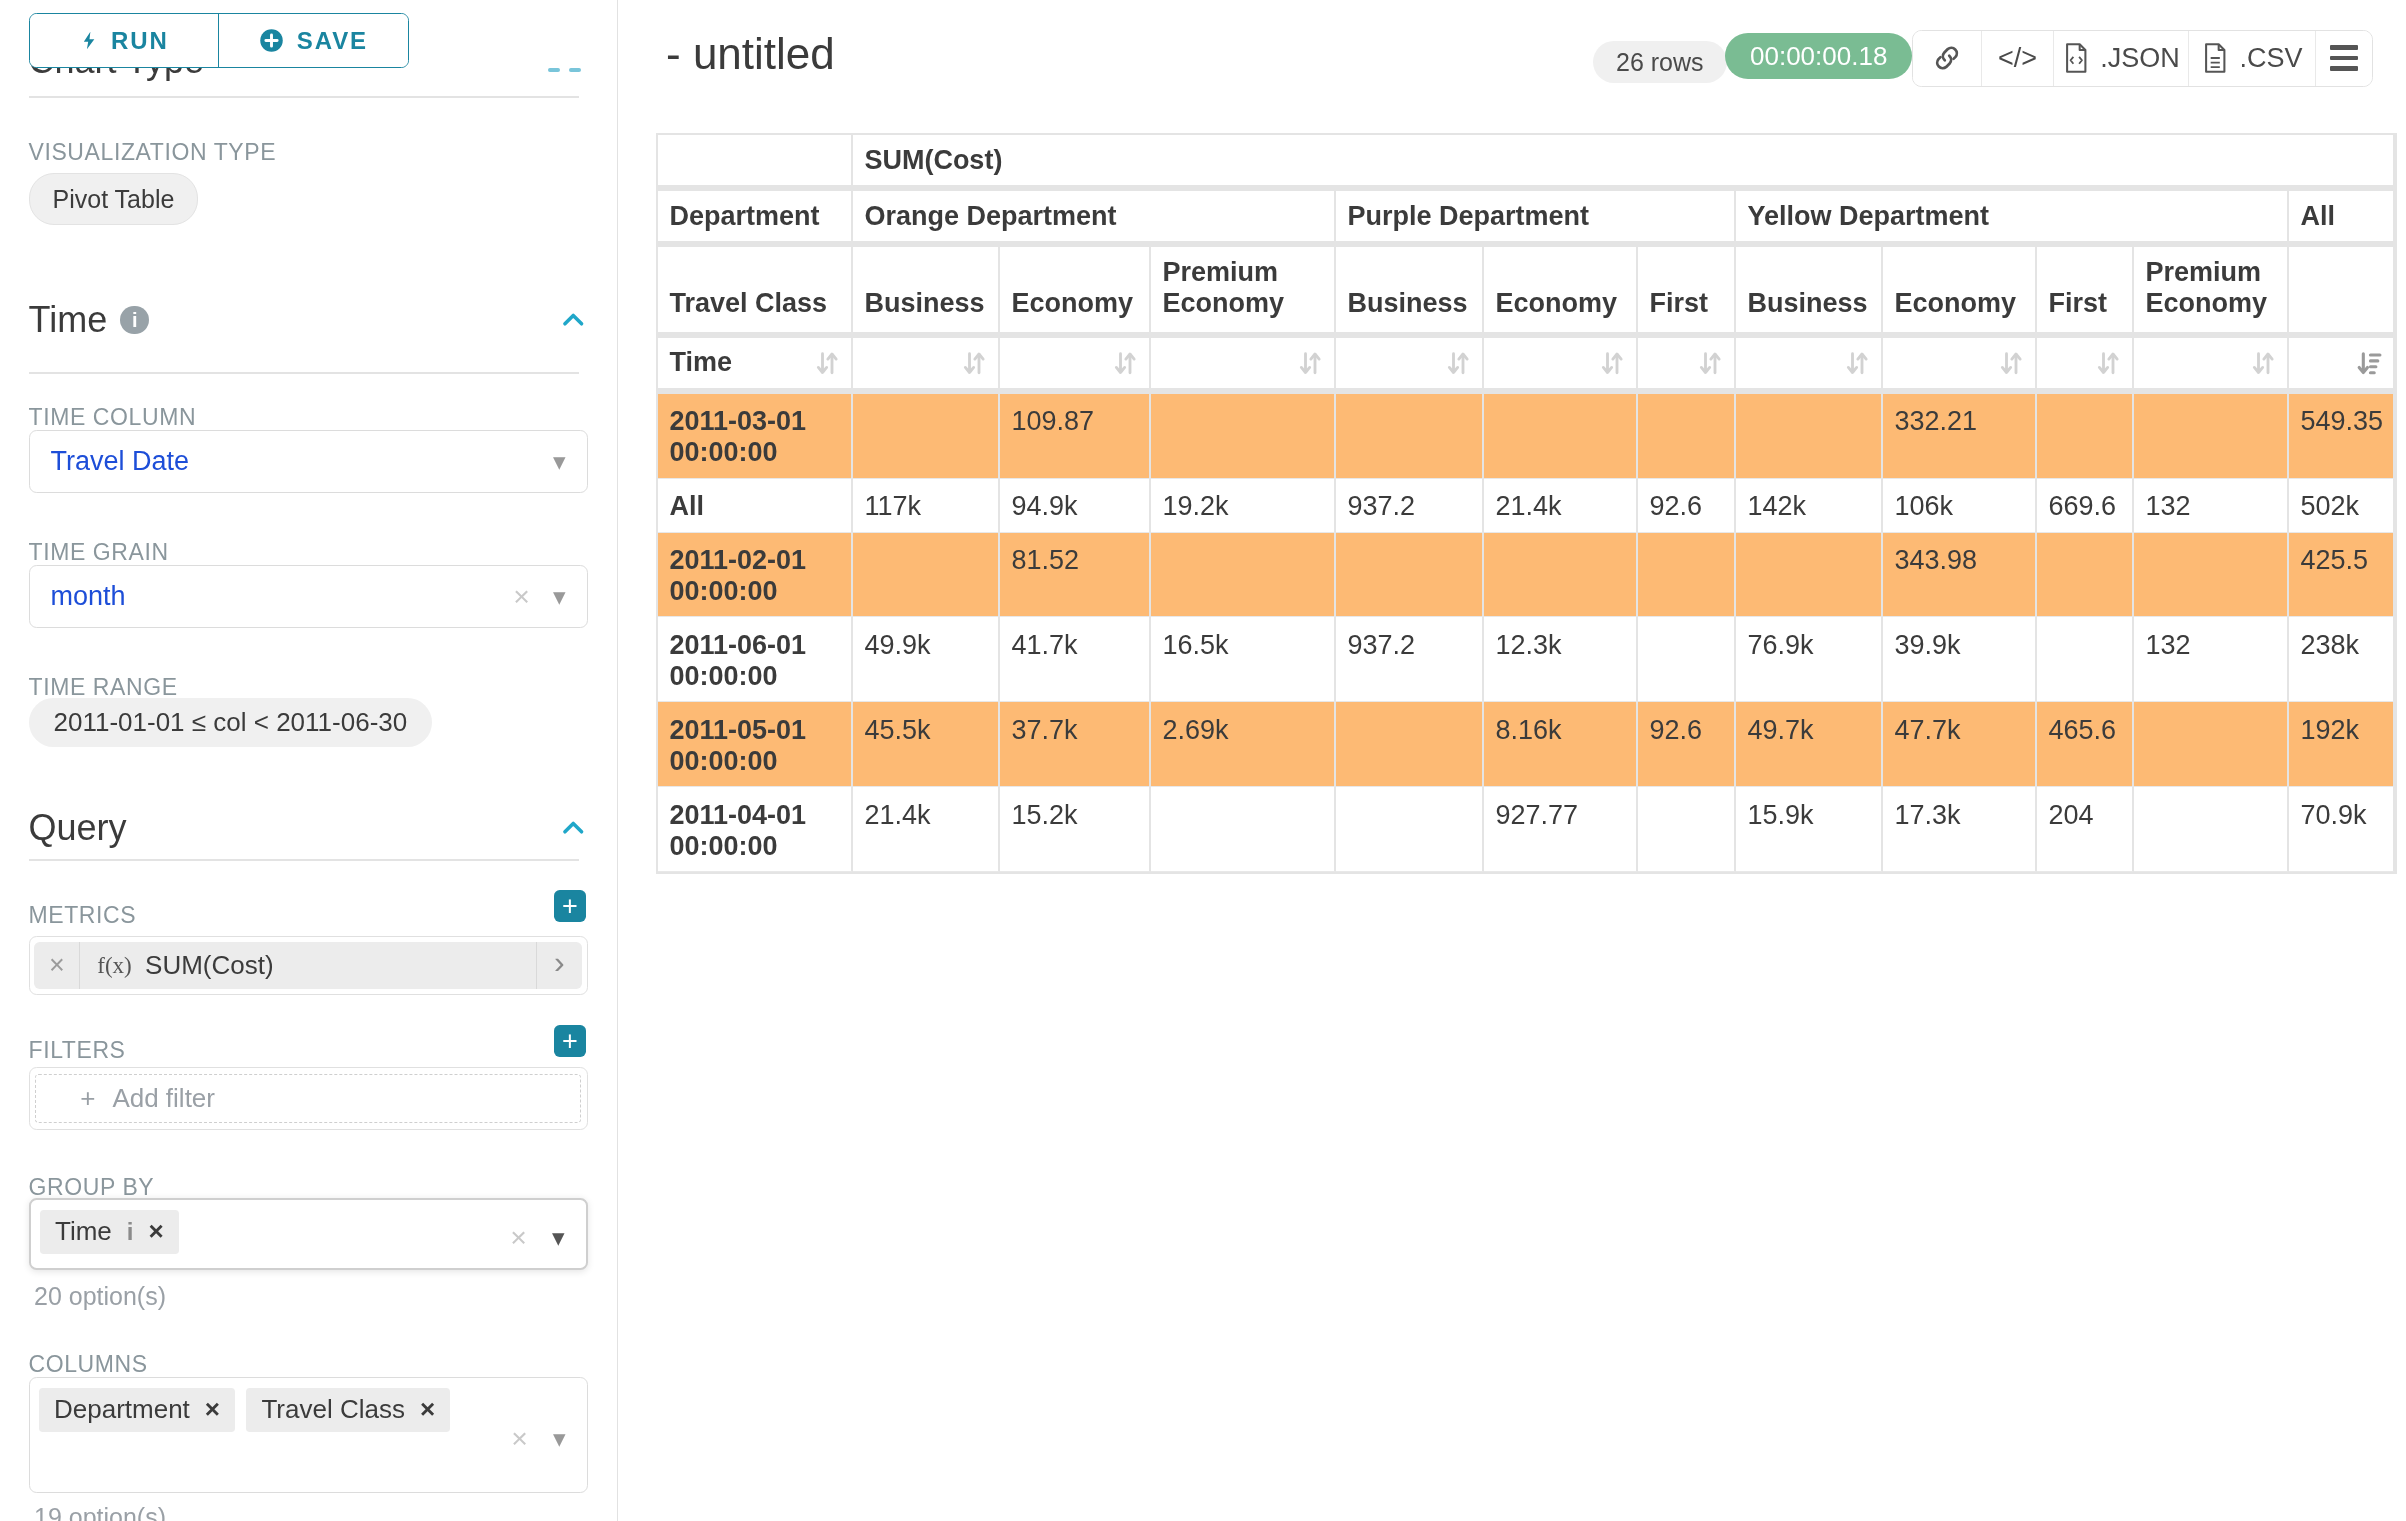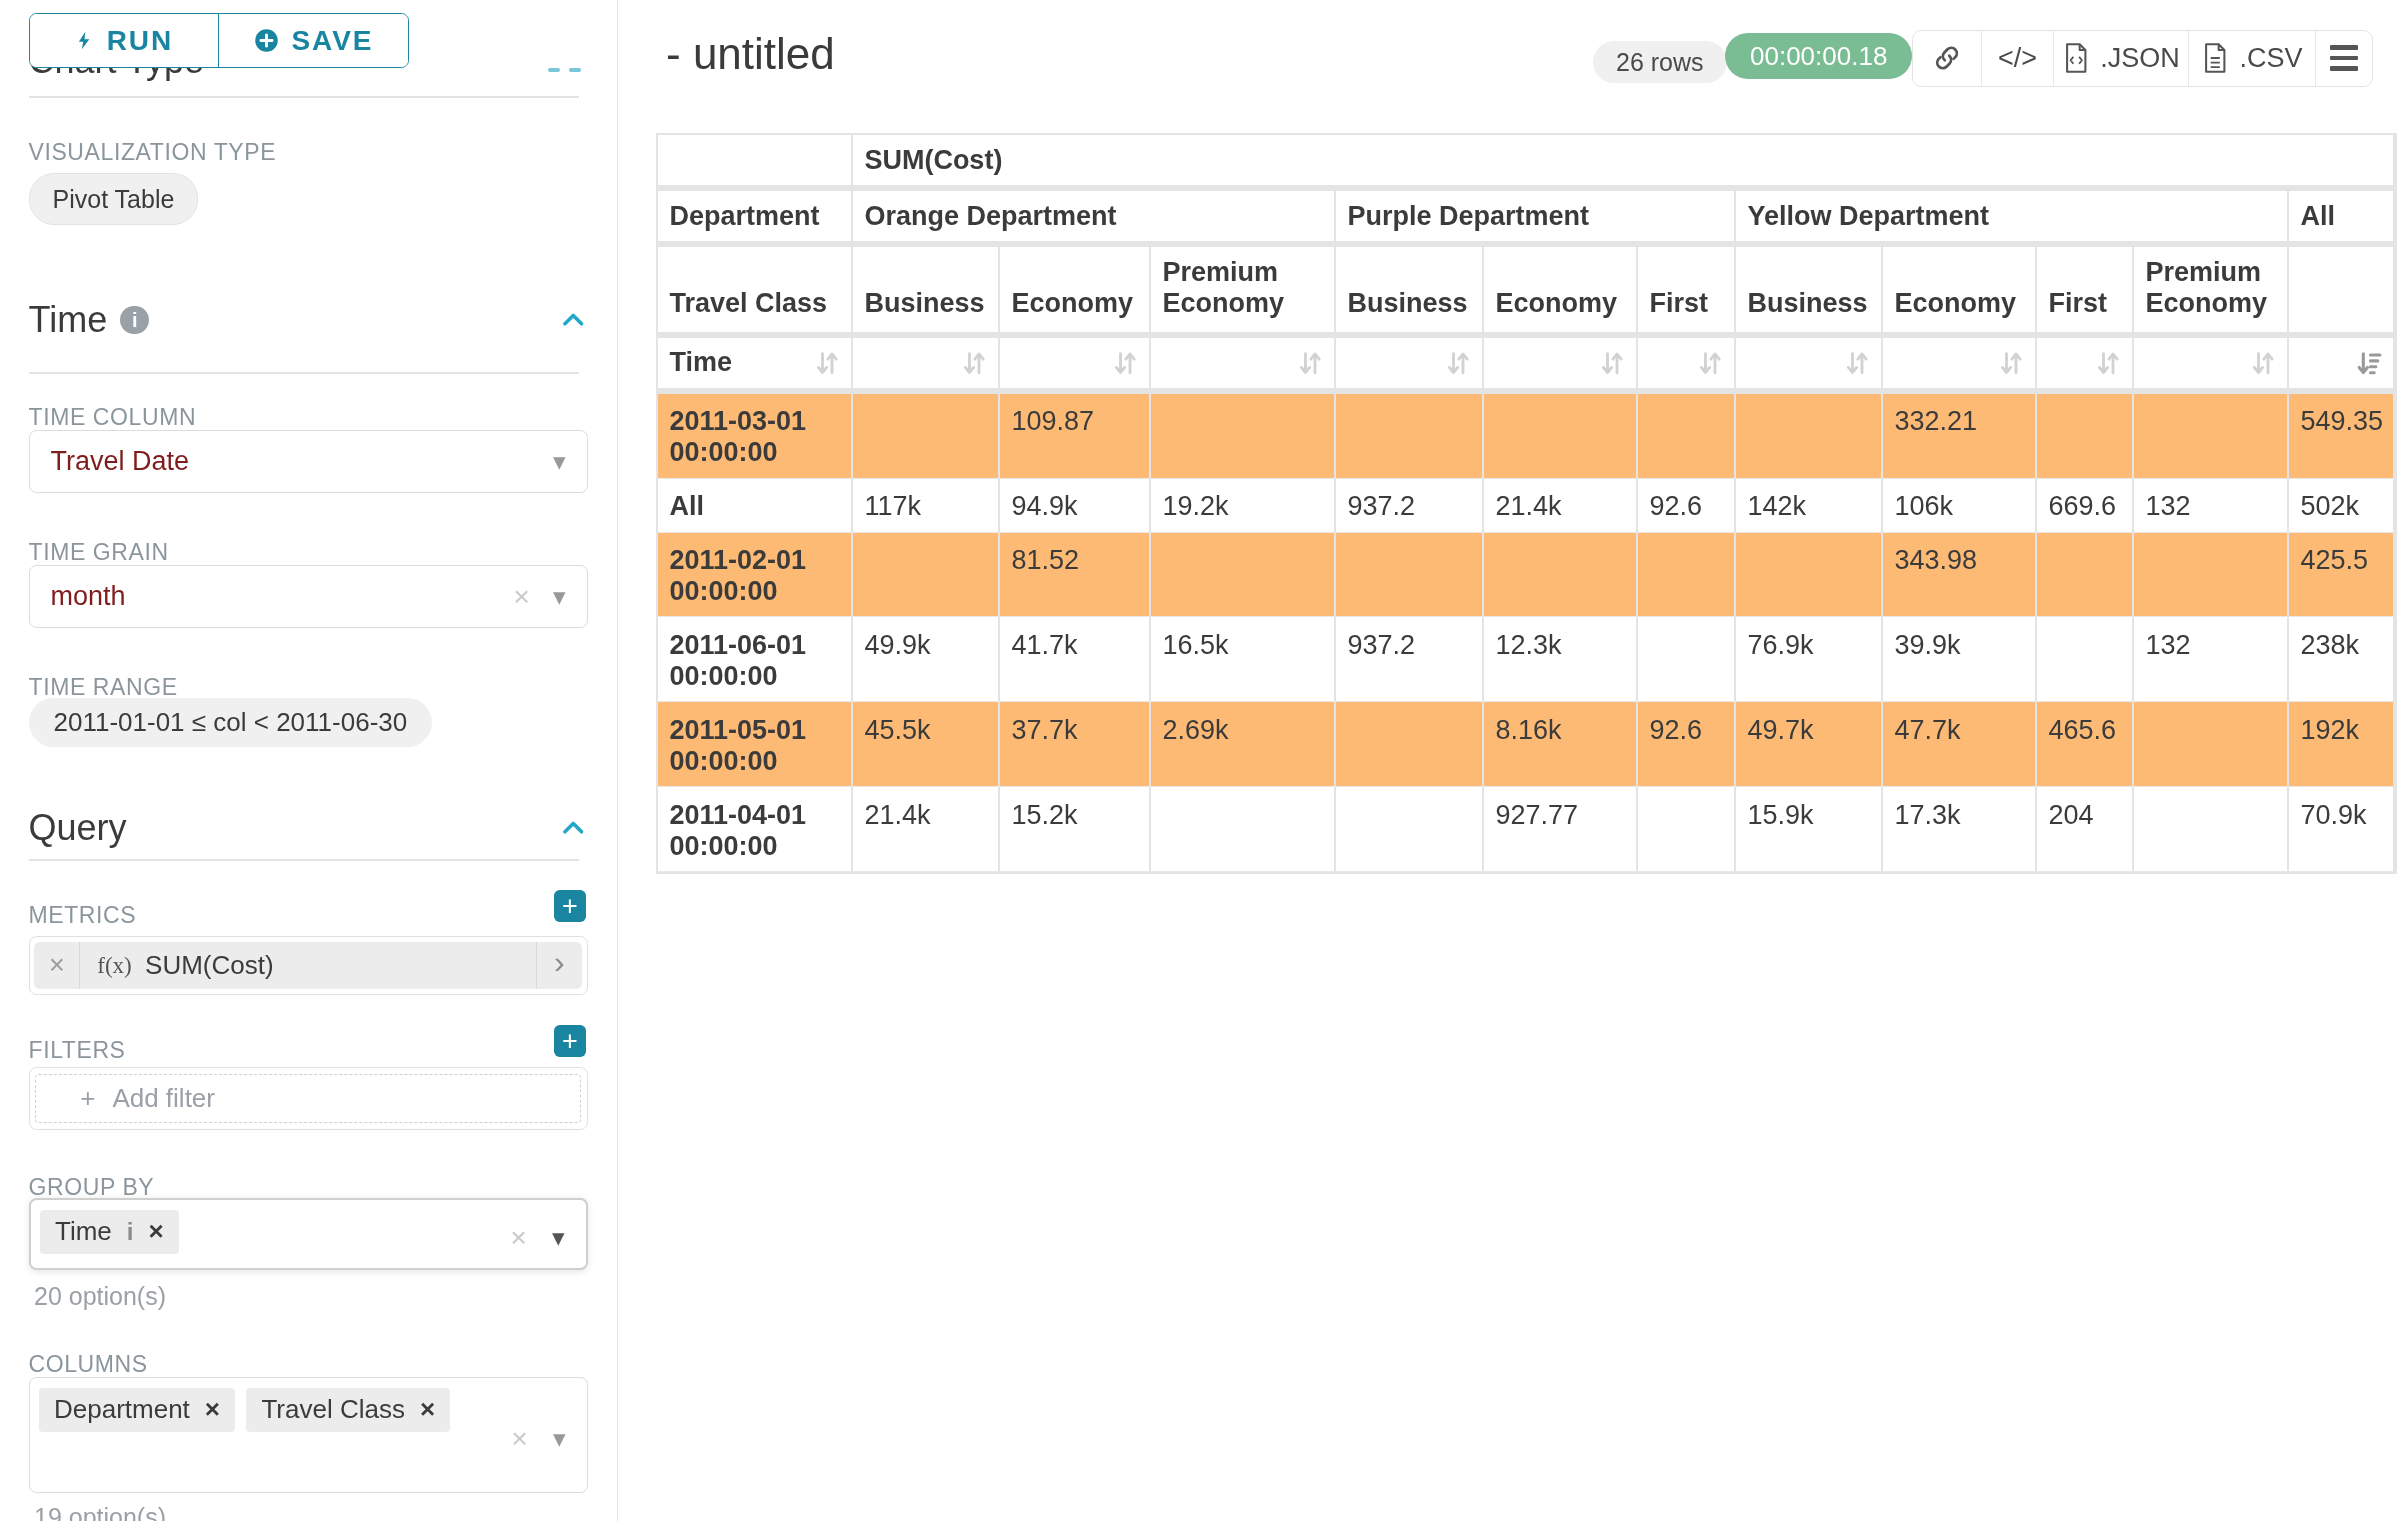--- a/index.html
+++ b/index.html
@@ -9,21 +9,21 @@
 
   
   .sidebar { position:absolute; left:0; top:0; width:618px; height:1522px;
              border-right:1.9px solid #e2e2e2; background:#fff; }
   .chart-type-heading { position:absolute; left:28.5px; top:40px; font-size:36px;
              font-weight:400; color:#3b3b3b; z-index:1; }
   .runsave { position:absolute; left:28.5px; top:13.3px; width:380px; height:55px;
              display:flex; z-index:2; background:#fff; border:1.9px solid #1a85a0;
              border-radius:7.6px; overflow:hidden; }
   .runsave button { flex:1; display:flex; align-items:center; justify-content:center;
-             gap:11.4px; background:#fff; border:none; color:#1a85a0; font-size:28px;
+             gap:11.4px; background:#fff; border:none; color:#1a85a0; font-size:24px;
              font-weight:bold; letter-spacing:1.9px; font-family:inherit; cursor:pointer; }
   .runsave button:first-child { border-right:1.9px solid #1a85a0; }
   .mini-dash { position:absolute; top:68px; width:12.4px; height:3.8px; border-radius:1.9px;
              background:#79c5da; }
   .sb-hr { position:absolute; left:28.5px; width:550px; height:1.9px; background:#e3e3e3; border:none; }
   .sb-label { position:absolute; left:28.5px; font-size:23px; color:#8a969c;
              letter-spacing:0.6px; }
   .pill { display:inline-flex; align-items:center; background:#f0f0f0;
              border:1.9px solid #e3e3e3; border-radius:25px; font-size:25px; color:#3b3b3b; }
   .viz-pill { position:absolute; left:28.5px; top:173px; height:52px; padding:0 23px; }
@@ -32,21 +32,21 @@
   .section-head { position:absolute; left:28.5px; width:559px; display:flex;
              align-items:center; }
   .section-title { font-size:36px; color:#3b3b3b; }
   .info-circle { width:28.5px; height:28.5px; border-radius:50%; background:#98a2a8;
              color:#fff; font-size:20px; font-weight:bold; display:inline-flex;
              align-items:center; justify-content:center; margin-left:13.3px; }
   .section-head .chev { margin-left:auto; }
   .select-box { position:absolute; left:28.5px; width:559px; height:63px;
              border:1.9px solid #dcdcdc; border-radius:7.6px; background:#fff;
              display:flex; align-items:center; padding:0 21px; }
-  .select-box .value { font-size:27px; color:#7f1d1d; }
+  .select-box .value { font-size:27px; color:#1d4ed8; }
   .select-box .right-ctls { margin-left:auto; display:flex; align-items:center; gap:23px; }
   .clear-x { color:#c9c9c9; font-size:28.5px; line-height:1; }
   .caret { color:#999; font-size:25px; line-height:1; }
   .plus-btn { position:absolute; left:554px; width:32px; height:32px; background:#1a85a0;
              border:none; border-radius:5.7px; color:#fff; font-size:27px; line-height:28.5px;
              display:flex; align-items:center; justify-content:center; cursor:pointer; }
   .metric-box { position:absolute; left:28.5px; top:936px; width:559px; height:59px;
              border:1.9px solid #e0e0e0; border-radius:7.6px; padding:4.8px; }
   .metric-item { display:flex; align-items:stretch; height:100%; background:#ececec;
              border-radius:5.7px; overflow:hidden; }

